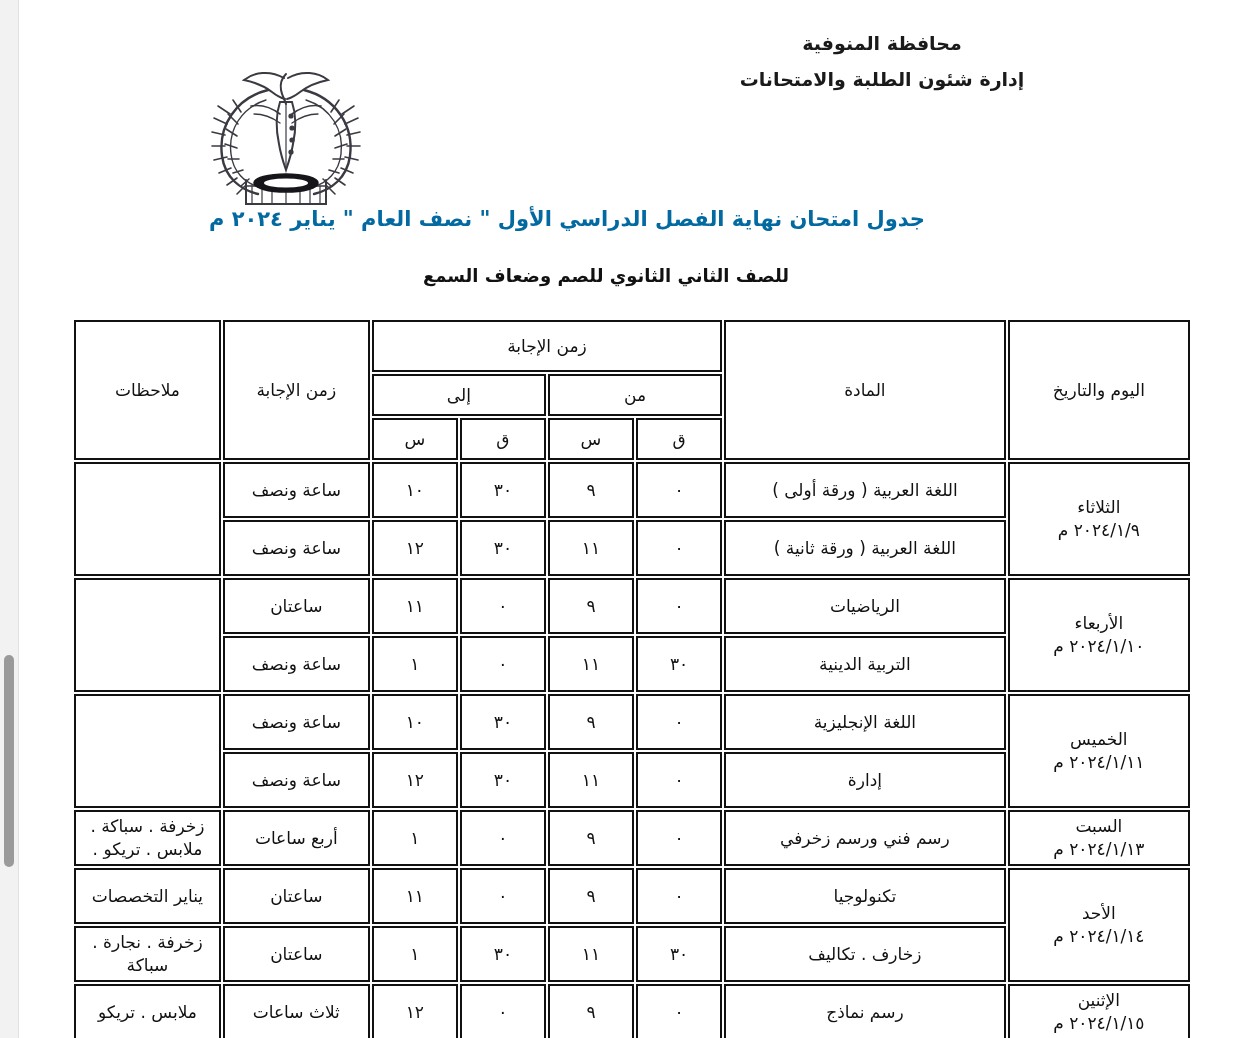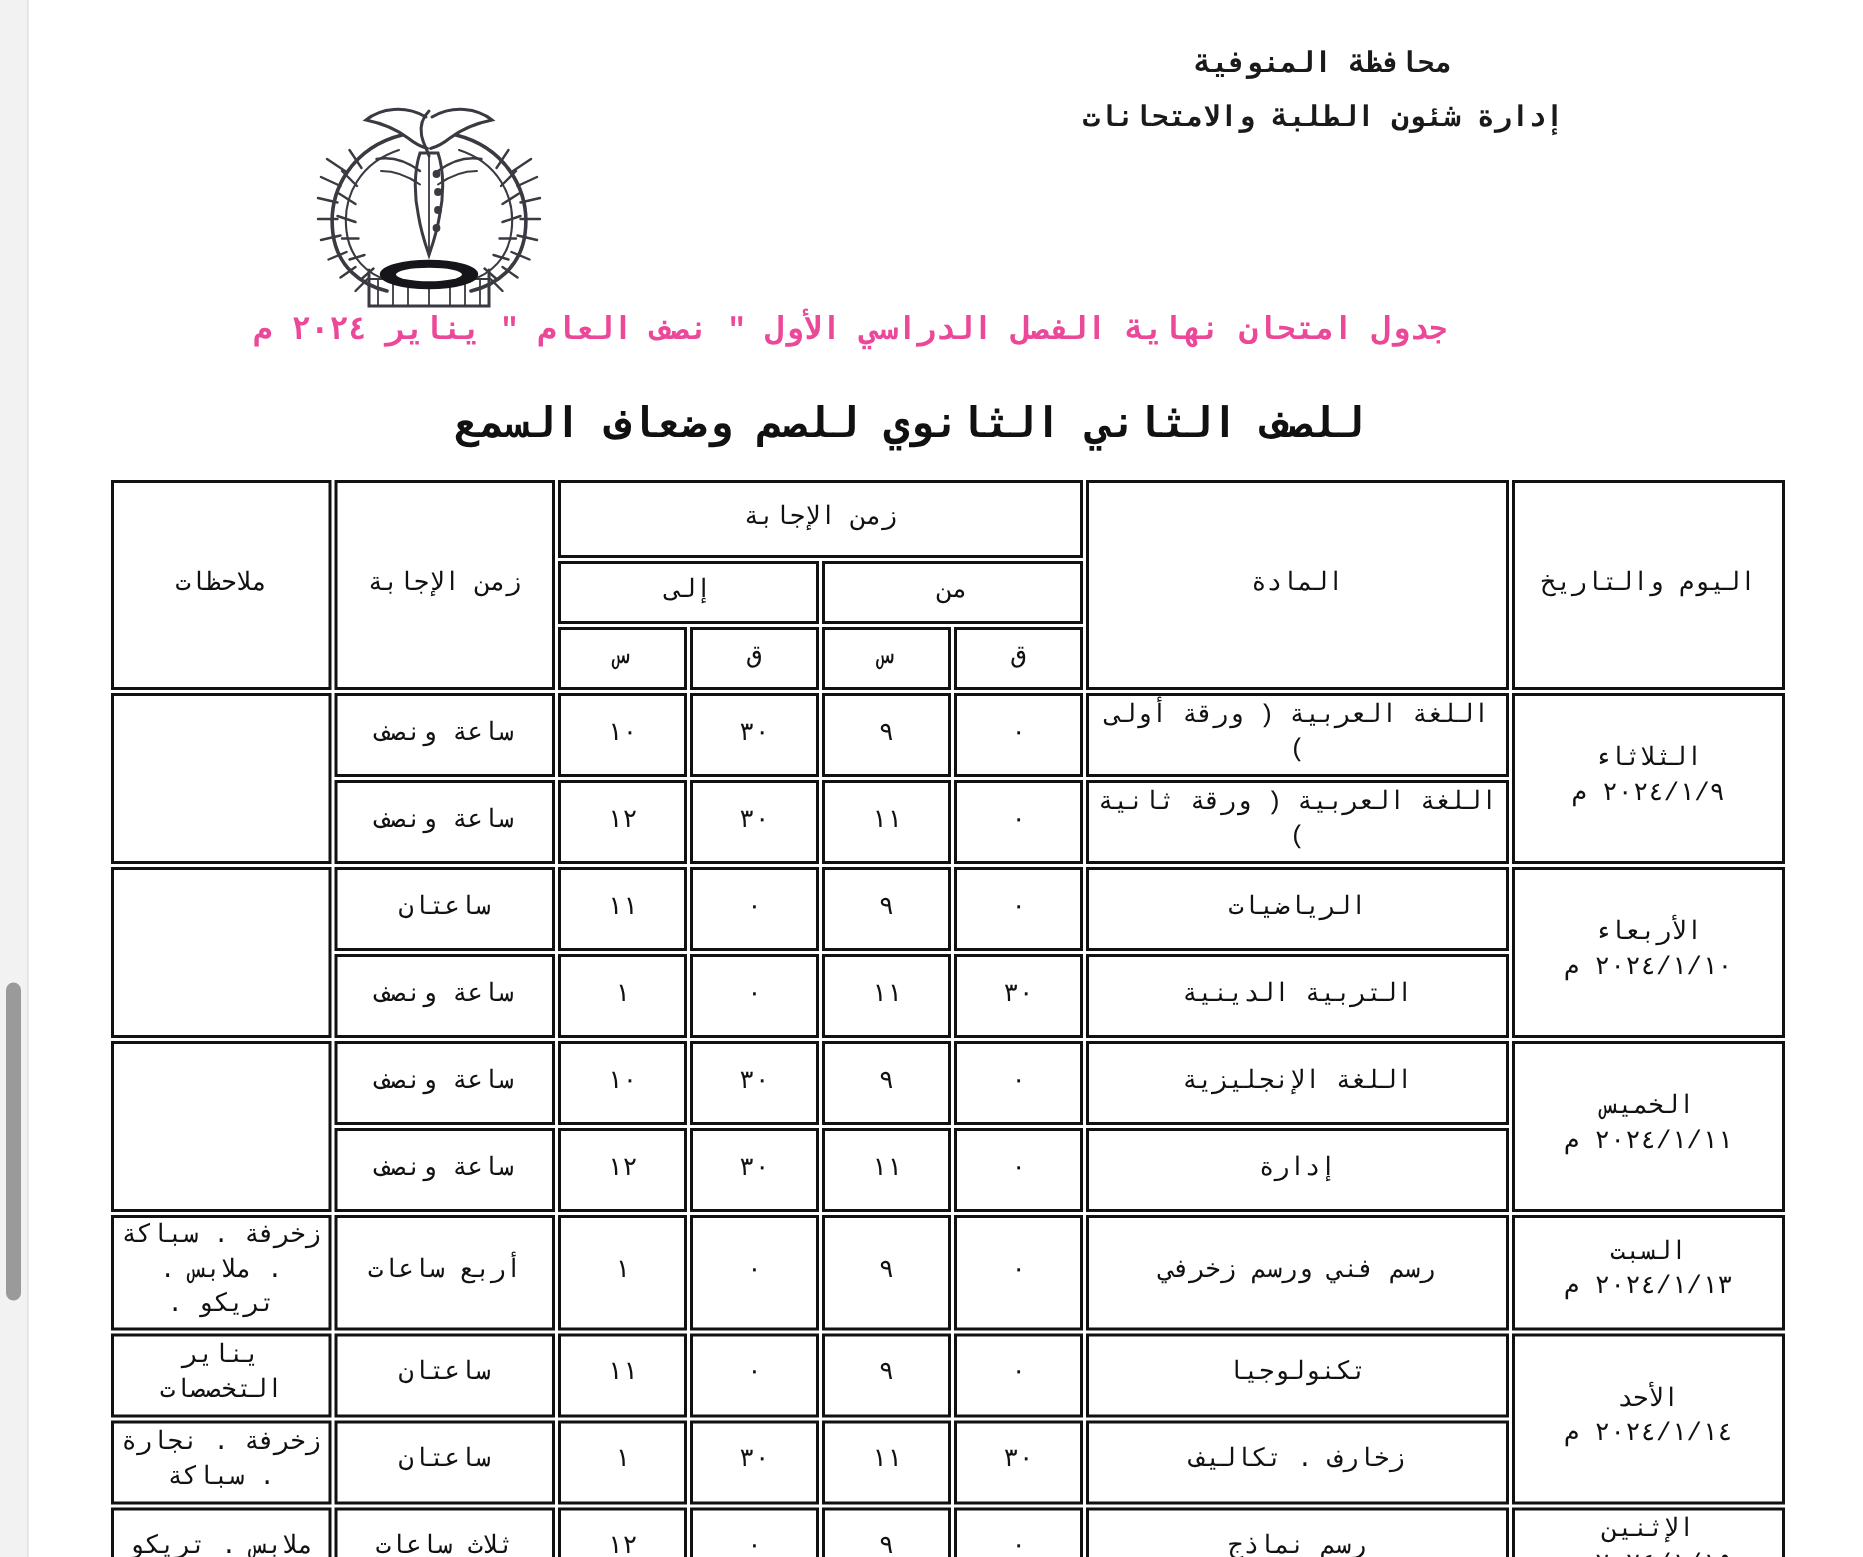--- a/index.html
+++ b/index.html
@@ -34,21 +34,20 @@
     height: 212px;
     border-radius: 6px;
     background: #9a9a9a;
   }
 
   
   .page {
     position: absolute;
     inset: 0;
     padding: 0;
-    font-family: Liberation Mono, monospace;
   }
   .masthead {
     position: absolute;
     top: 34px;
     right: 150px;
     width: 420px;
     text-align: center;
     direction: rtl;
   }
   .masthead .line {
@@ -74,32 +73,32 @@
 
   
   .title-main {
     position: absolute;
     top: 207px;
     left: 0;
     right: 0;
     text-align: center;
     font-weight: bold;
     font-size: 21px;
-    color: #ec4899;
+    color: #0369a1;
     direction: rtl;
     padding-right: 108px;
   }
   .title-sub {
     position: absolute;
     top: 265px;
     left: 0;
     right: 0;
     text-align: center;
     font-weight: bold;
-    font-size: 28px;
+    font-size: 18px;
     color: #111;
     direction: rtl;
     padding-right: 30px;
   }
 
   
   .table-wrap {
     position: absolute;
     top: 318px;
     right: 50px;

